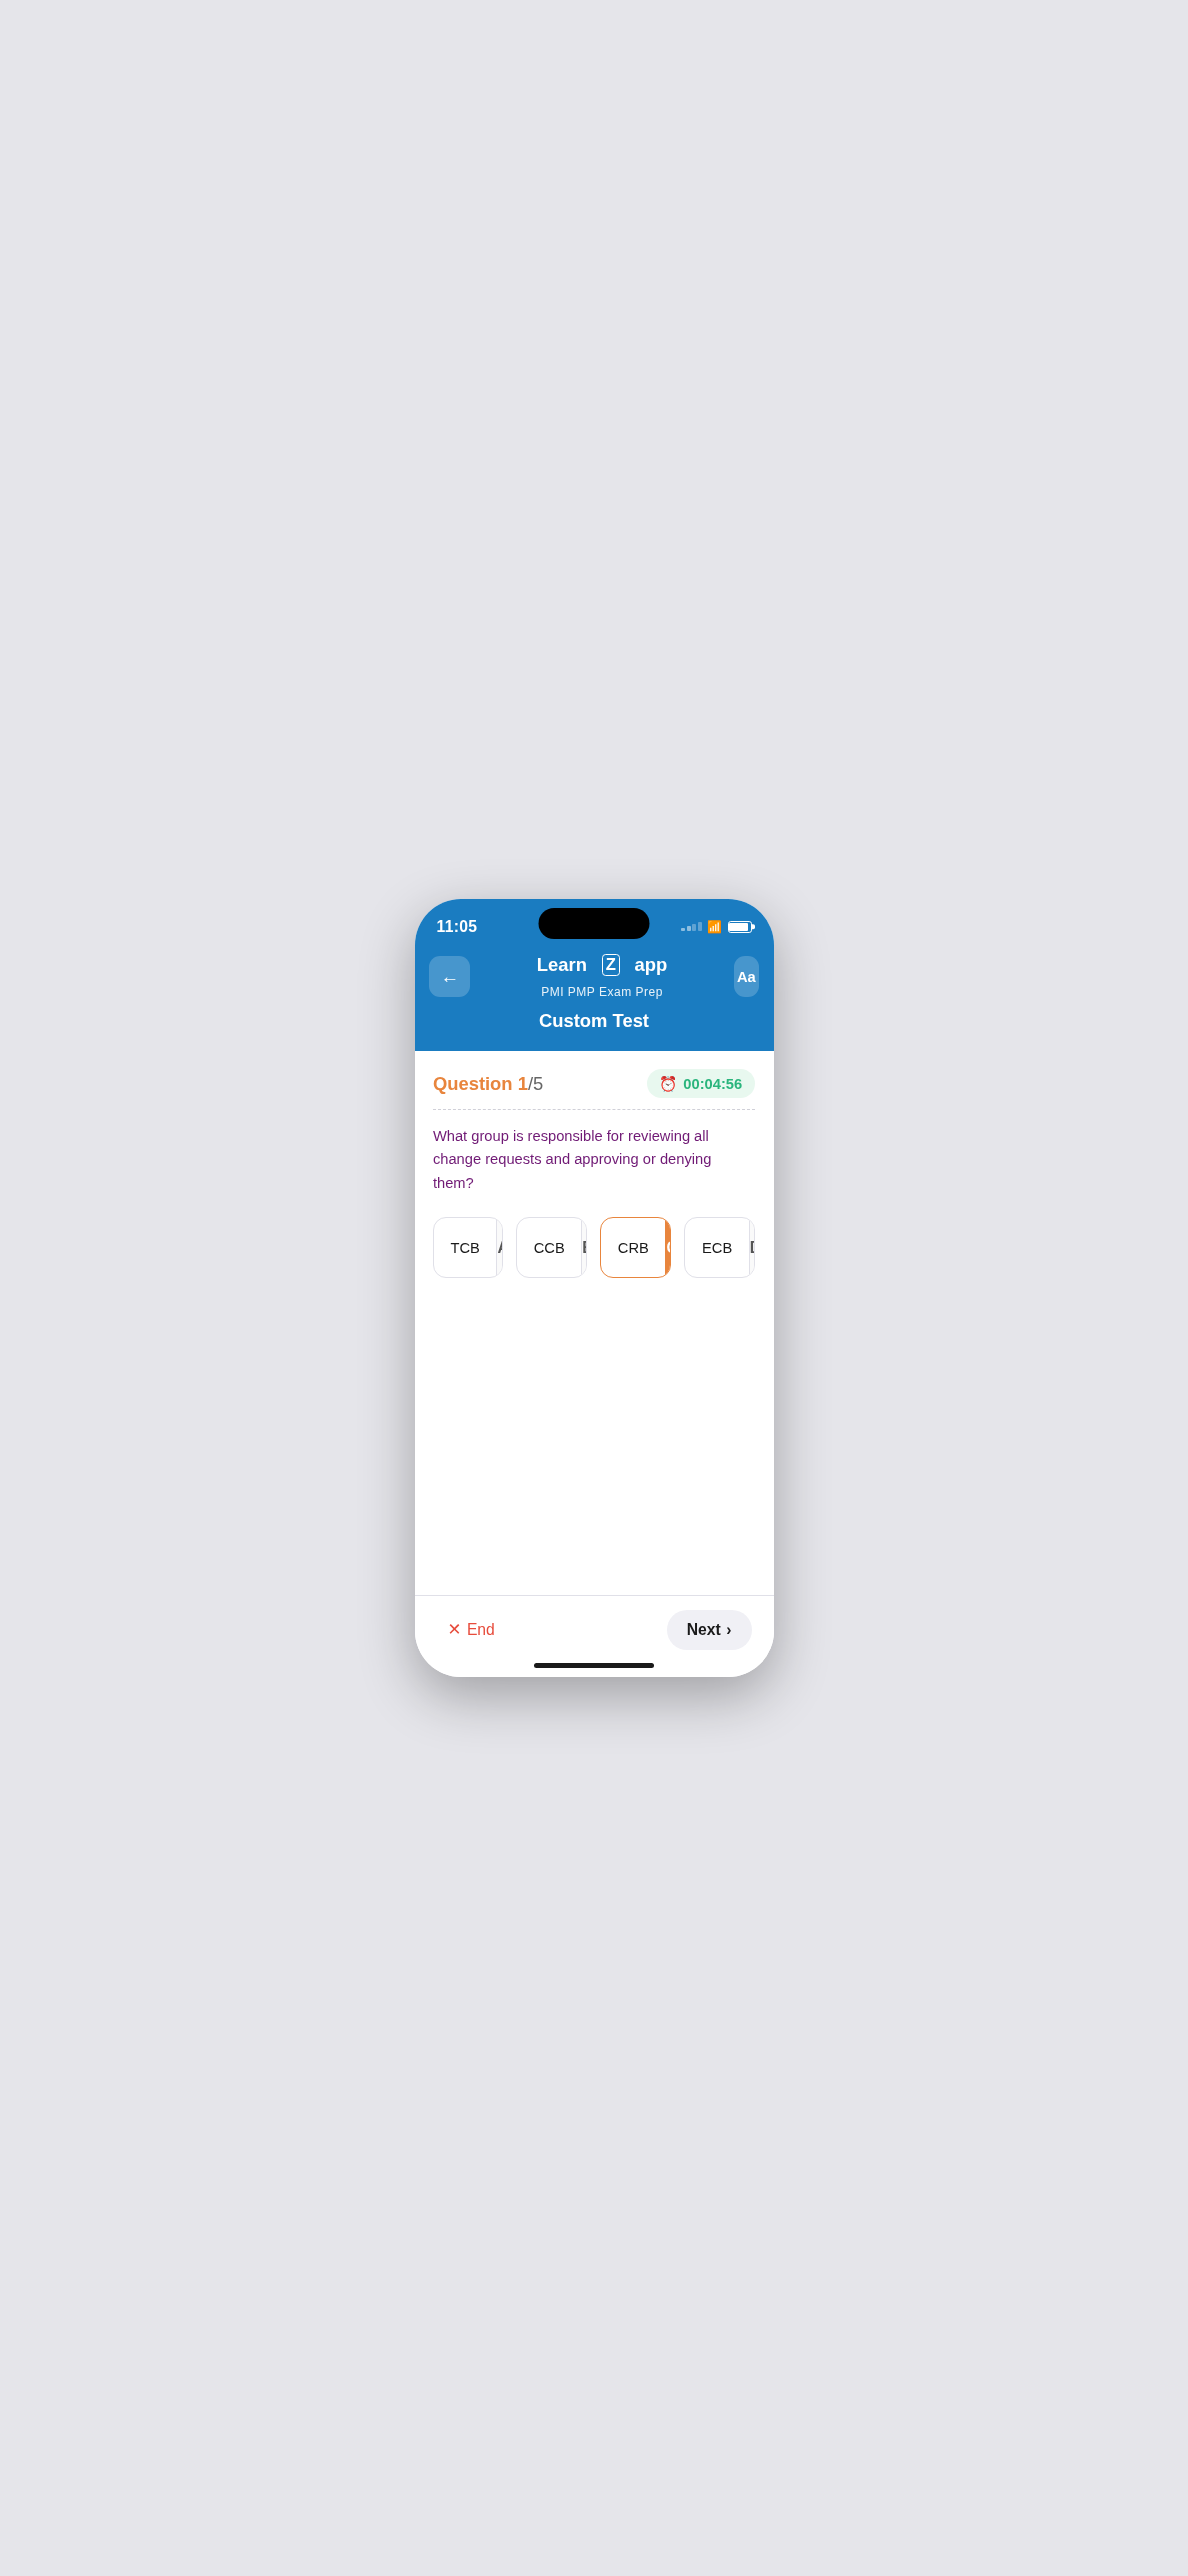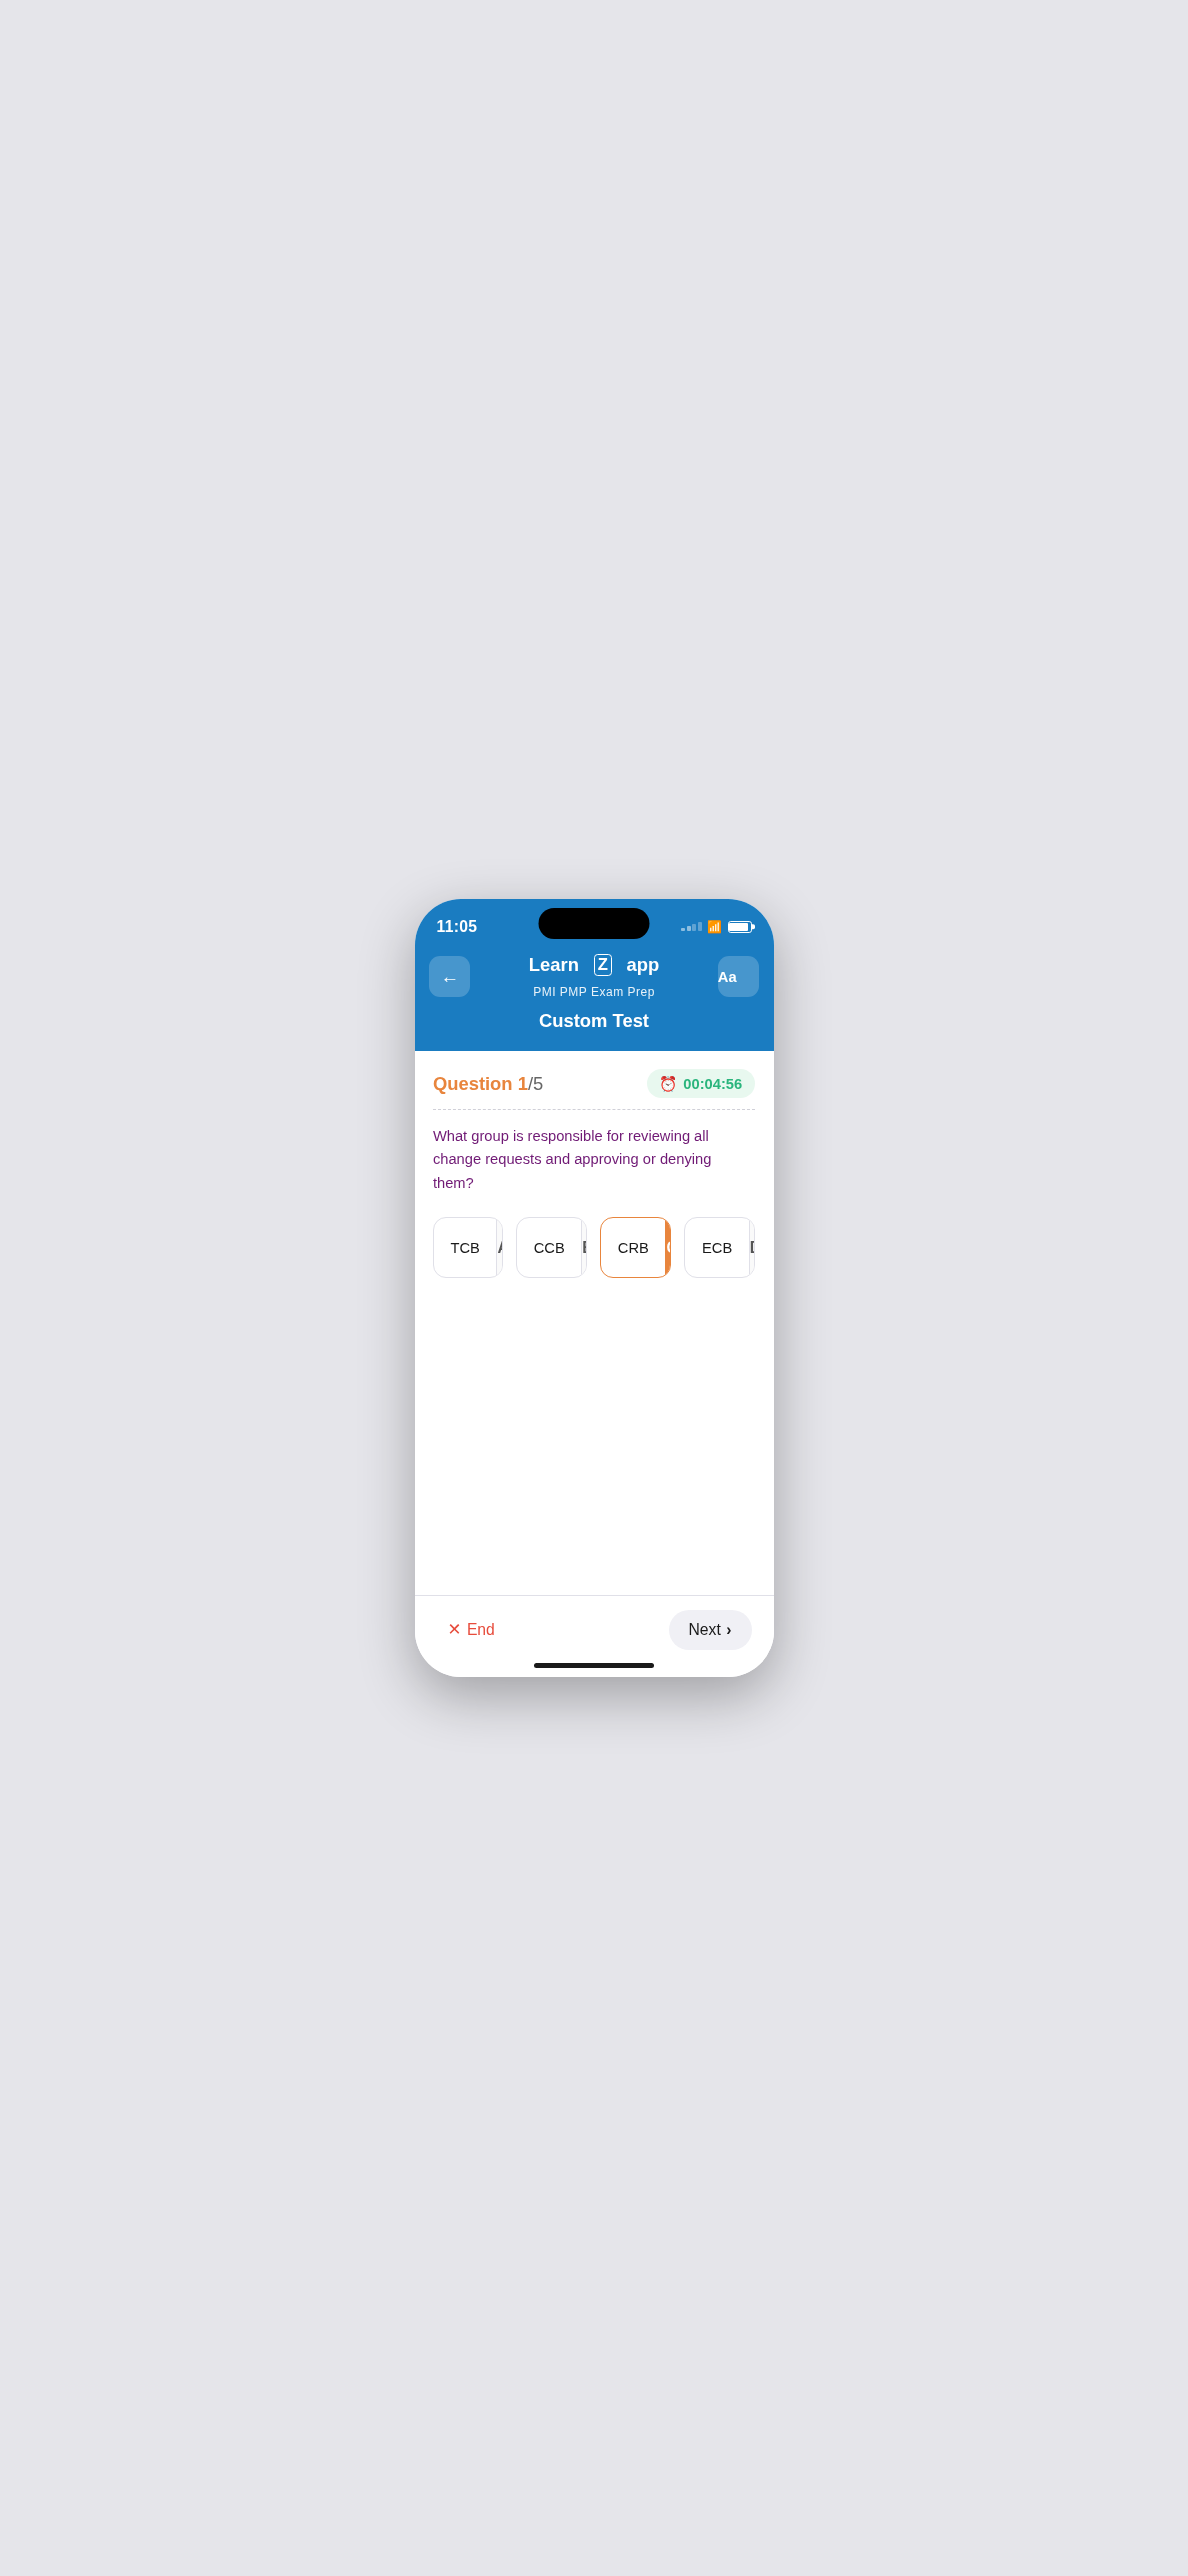--- a/index.html
+++ b/index.html
@@ -182,25 +182,25 @@
       color: rgba(255,255,255,0.9);
       font-size: 12px;
       letter-spacing: 0.5px;
       margin-top: 9px;
     }
 
     .font-button {
       background: rgba(255,255,255,0.2);
       border: none;
       border-radius: 11px;
-      width: 41px;
+      width: 25px;
       height: 41px;
       display: flex;
       align-items: center;
-      justify-content: flex-start;
+      justify-content: center;
       cursor: pointer;
       color: white;
       font-size: 14.7px;
       font-weight: 700;
     }
 
     .page-title {
       color: white;
       font-size: 18.4px;
       font-weight: 700;
@@ -354,21 +354,21 @@
       border-radius: 20px;
       padding: 11px 20px;
       display: flex;
       align-items: center;
       gap: 5.5px;
       cursor: pointer;
     }
 
     .next-label {
       font-size: 15.7px;
-      font-weight: 400;
+      font-weight: 700;
       color: #1a1a1a;
     }
 
     .next-chevron {
       font-size: 15.7px;
       color: #1a1a1a;
       font-weight: 600;
     }
 
     

